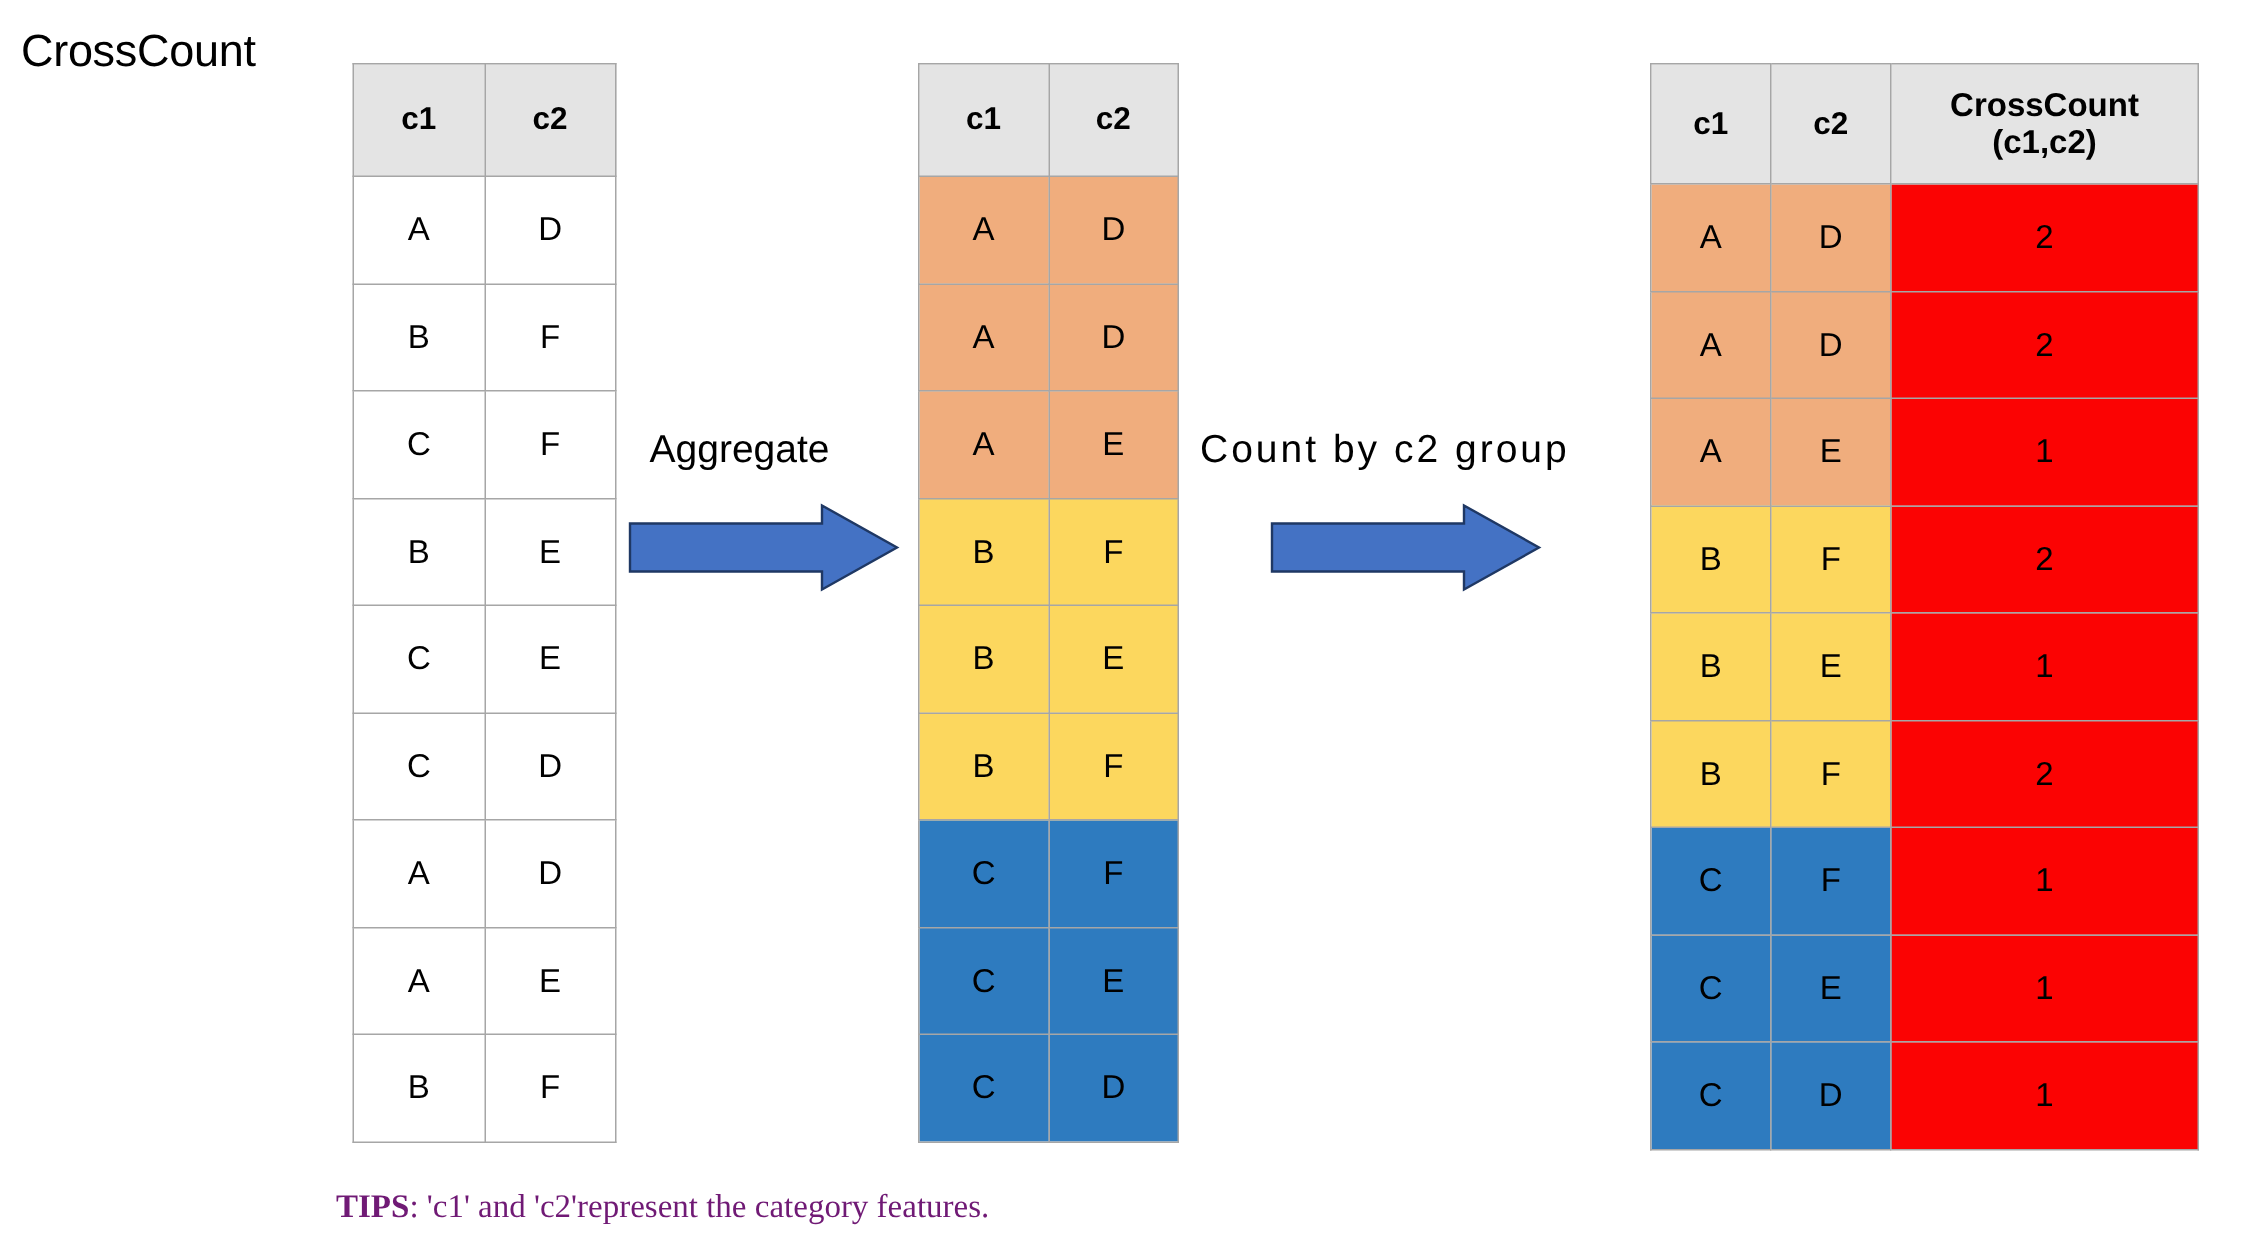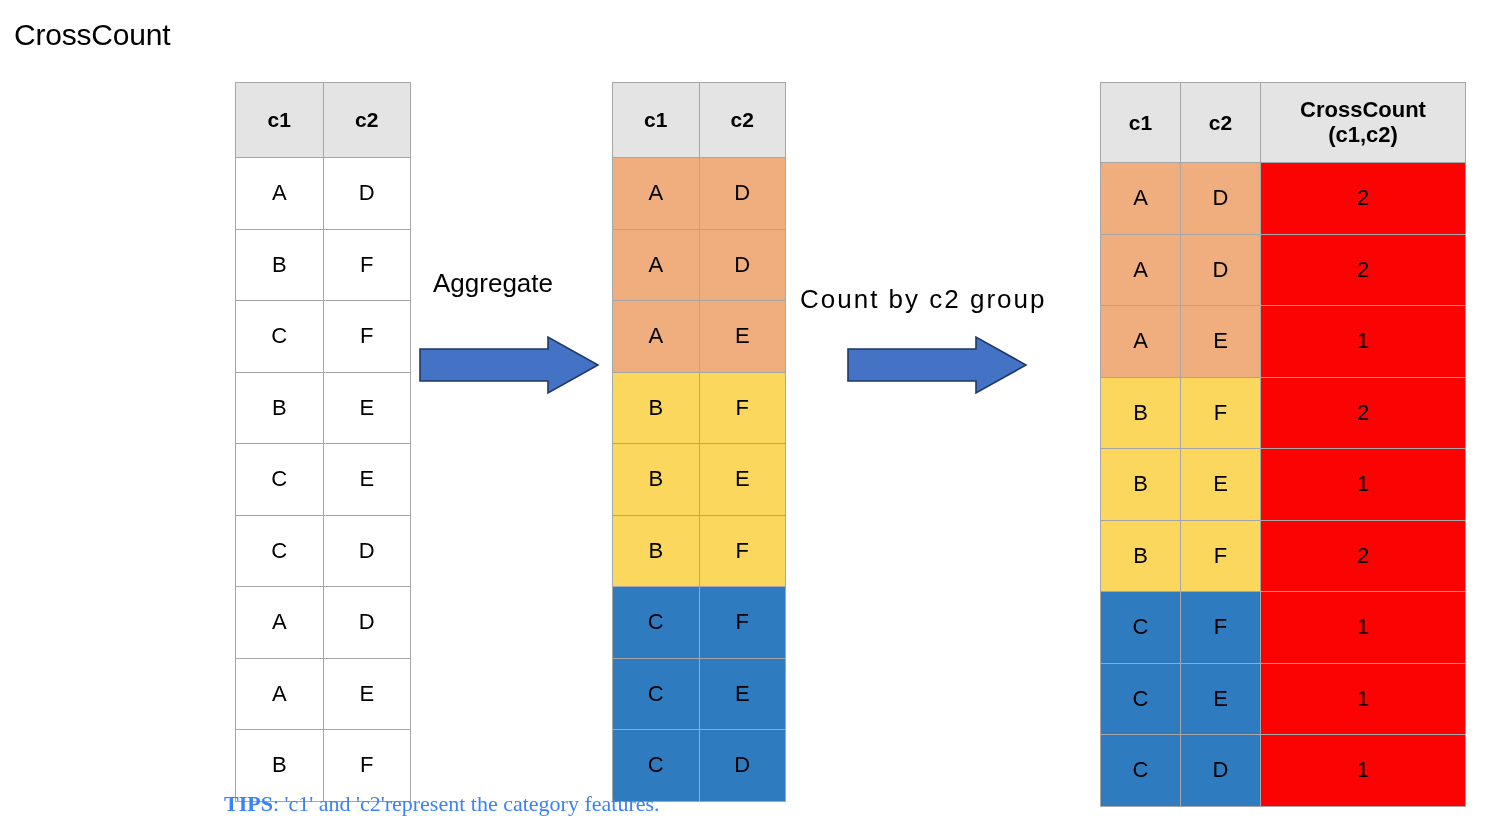--- a/index.html
+++ b/index.html
@@ -27,21 +27,20 @@
     white-space: nowrap;
   }
 
   
   .data-table {
     position: absolute;
     border-collapse: collapse;
     table-layout: fixed;
     background: #ffffff;
     box-sizing: border-box;
-    margin-top: 40px;
   }
   .data-table th,
   .data-table td {
     border: 1px solid #a6a6a6;
     text-align: center;
     vertical-align: middle;
     color: #000000;
     box-sizing: border-box;
     padding: 0;
   }
@@ -99,32 +98,32 @@
     overflow: visible;
   }
   .arrow-label {
     position: absolute;
     font-size: 26px;
     font-weight: 400;
     color: #000000;
     white-space: nowrap;
   }
   #arrow-aggregate { left: 420px; top: 335px; }
-  #label-aggregate { left: 433px; top: 268px; }
+  #label-aggregate { left: 433px; top: 284px; }
   #arrow-count { left: 848px; top: 335px; }
   #label-count  { left: 800px; top: 284px; letter-spacing: 2px; }
 
   
   #tips-note {
     position: absolute;
     left: 224px;
     top: 791px;
     font-family: "Liberation Serif", serif;
     font-size: 22px;
-    color: #3b82f6;
+    color: #701a75;
     white-space: nowrap;
   }
   #tips-note .tips-strong { font-weight: bold; }
 </style>
 </head>
 <body>
 
 <div id="diagram-title">CrossCount</div>
 
 <table class="data-table" id="table-source">

